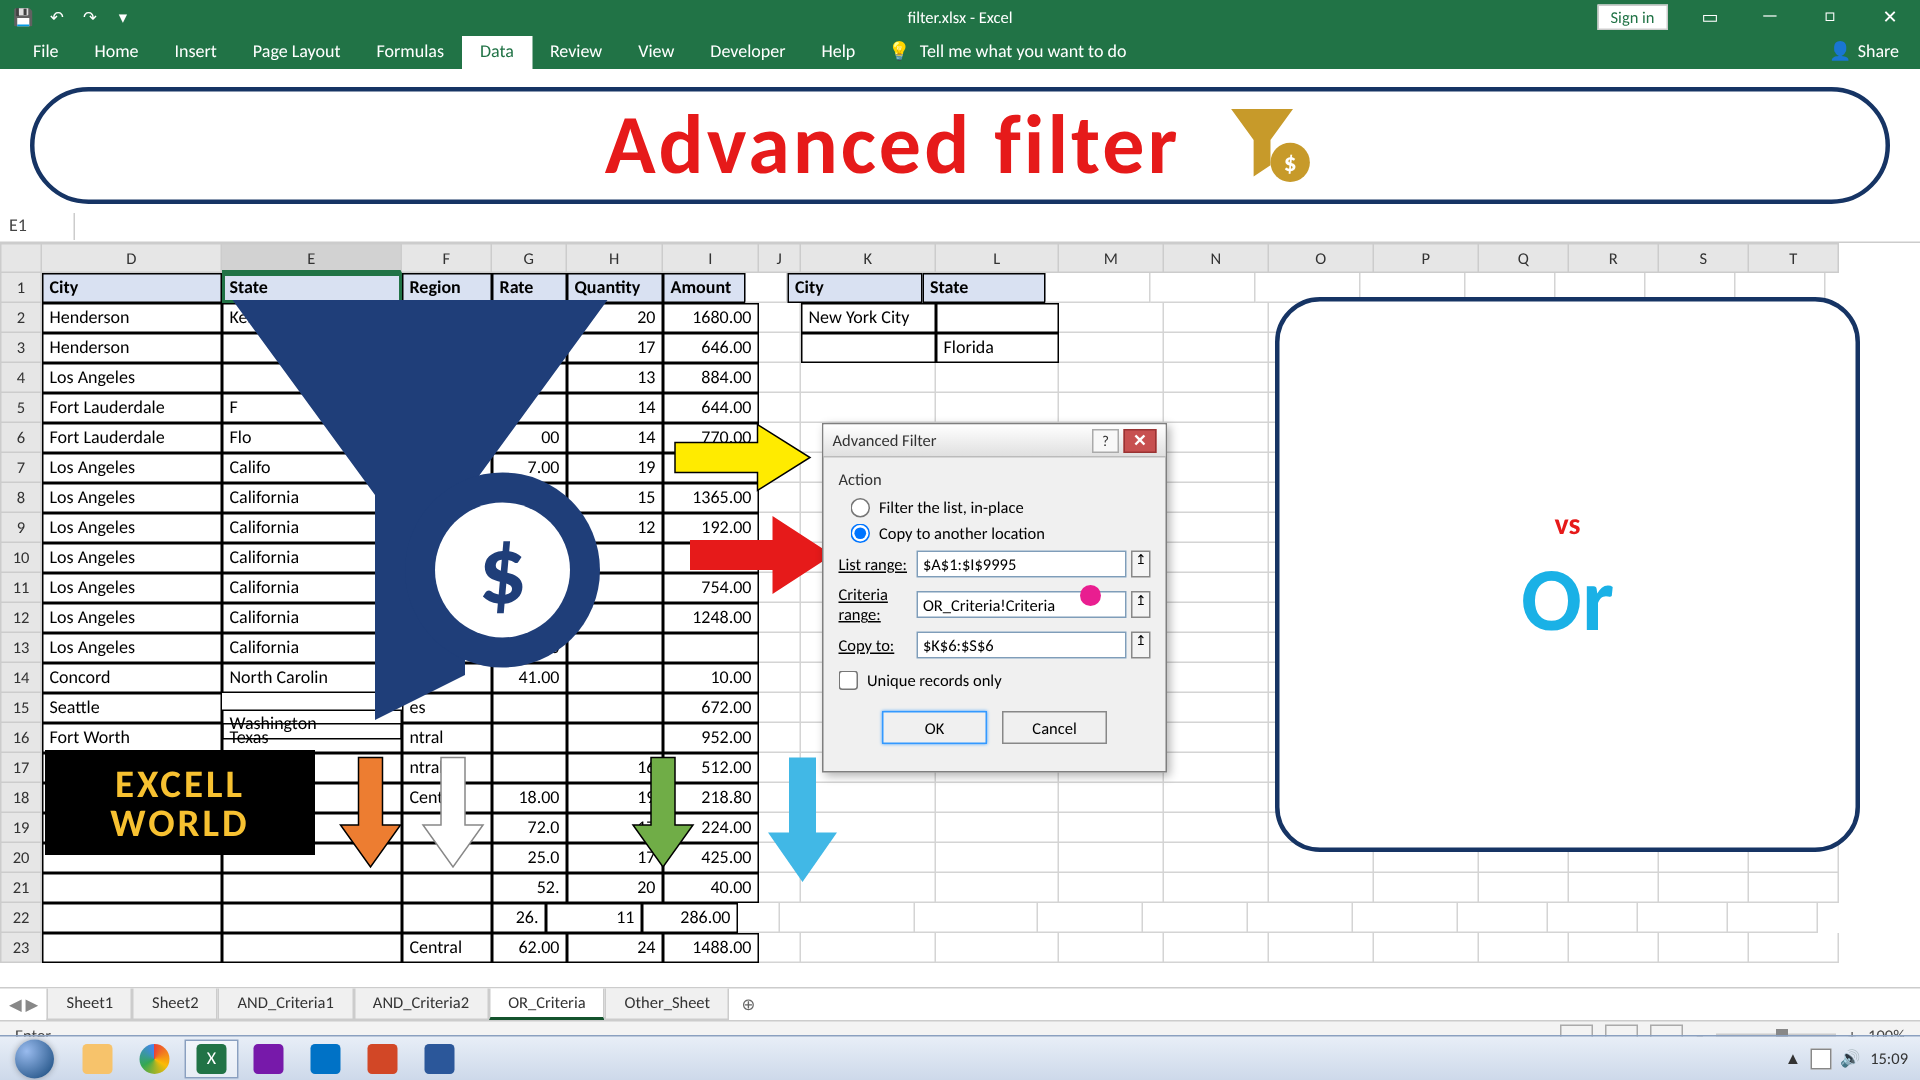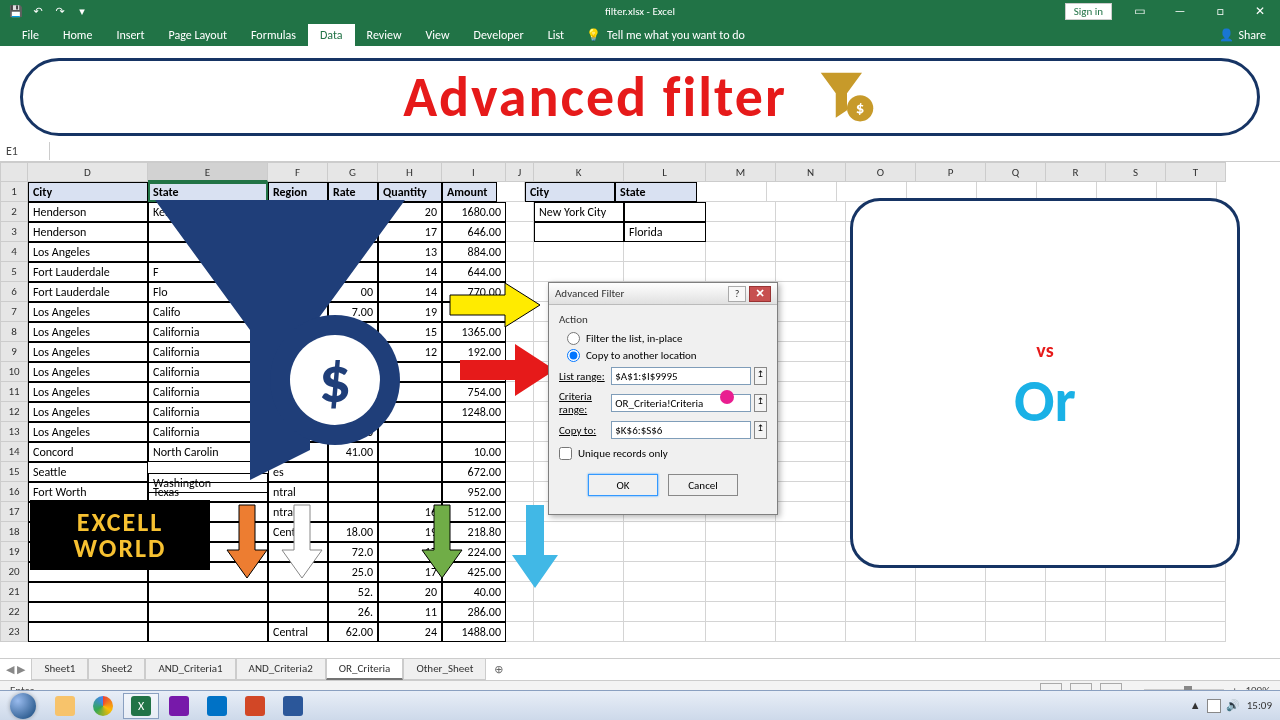--- a/index.html
+++ b/index.html
@@ -70,21 +70,21 @@
 .rb-and { font-size: 60px; font-weight: 700; color: #163464; line-height: 1; }
 .rb-vs { font-size: 20px; font-weight: 700; color: #e61a1a; margin: 6px 0; }
 .rb-or { font-size: 60px; font-weight: 700; color: #1ab1e6; line-height: 1.1; }
 .rb-criteria { font-size: 64px; font-weight: 700; color: #e61a1a; line-height: 1; }
 
 .excell-world { position: absolute; top: 500px; left: 30px; width: 180px; height: 70px; background: #000; z-index: 7; color: #f7c131; font-family: "Impact", sans-serif; font-size: 26px; font-weight: 700; display: flex; flex-direction: column; align-items: center; justify-content: center; letter-spacing: 2px; line-height: 1; }
 
 .sheettabs { position: absolute; bottom: 40px; left: 0; right: 0; height: 22px; background: #fff; border-top: 1px solid #ccc; display: flex; align-items: center; font-size: 11px; z-index: 3; }
 .scrollbtns { display: flex; gap: 2px; padding: 0 6px; color: #888; }
 .stab { padding: 3px 12px; border: 1px solid #ccc; border-top: none; background: #f0f0f0; cursor: pointer; color: #333; margin-top: -1px; }
-.stab.active { background: #fff; border-bottom: 2px solid #737373; }
+.stab.active { background: #fff; border-bottom: 2px solid #14532d; }
 .addsheet { padding: 3px 8px; cursor: pointer; color: #666; }
 
 .statusbar { position: absolute; bottom: 20px; left: 0; right: 0; height: 20px; background: #f3f3f3; border-top: 1px solid #ccc; display: flex; align-items: center; font-size: 11px; color: #444; padding: 0 10px; z-index: 3; }
 .statusbar .right { margin-left: auto; display: flex; align-items: center; gap: 8px; }
 .viewbtn { width: 22px; height: 16px; border: 1px solid #aaa; cursor: pointer; }
 .zoomslider { width: 80px; height: 4px; background: #ccc; position: relative; }
 .zoomslider .thumb { position: absolute; left: 50%; top: -3px; width: 8px; height: 10px; background: #888; }
 
 .taskbar { position: absolute; bottom: 0; left: 0; right: 0; height: 30px; background: linear-gradient(#e8eef7, #cdd9ea); border-top: 1px solid #8aa0c0; display: flex; align-items: center; z-index: 10; }
 .startbtn { width: 46px; height: 30px; display: flex; align-items: center; justify-content: center; cursor: pointer; }
@@ -118,21 +118,21 @@
 <div class="ribbon-tabs">
   <div class="rtab">File</div>
   <div class="rtab">Home</div>
   <div class="rtab">Insert</div>
   <div class="rtab">Page Layout</div>
   <div class="rtab">Formulas</div>
   <div class="rtab active">Data</div>
   <div class="rtab">Review</div>
   <div class="rtab">View</div>
   <div class="rtab">Developer</div>
-  <div class="rtab">List</div>
+  <div class="rtab">Help</div>
   <div class="tellme">
     <span>💡</span>
     <span>Tell me what you want to do</span>
   </div>
   <div class="share">
     <span>👤</span>
     <span>Share</span>
   </div>
 </div>
 
@@ -594,21 +594,21 @@
         <div class="cell" style="width: 70px;"></div>
         <div class="cell" style="width: 60px;"></div>
         <div class="cell" style="width: 60px;"></div>
         <div class="cell" style="width: 60px;"></div>
         <div class="cell" style="width: 60px;"></div>
       </div>
       <div class="row">
         <div class="cell b" style="width: 120px;"></div>
         <div class="cell b" style="width: 120px;"></div>
         <div class="cell b" style="width: 60px;"></div>
-        <div class="cell b num" style="width: 50px;">26.</div>
+        <div class="cell b num" style="width: 36px;">26.</div>
         <div class="cell b num" style="width: 64px;">11</div>
         <div class="cell b num" style="width: 64px;">286.00</div>
         <div class="cell" style="width: 28px;"></div>
         <div class="cell" style="width: 90px;"></div>
         <div class="cell" style="width: 82px;"></div>
         <div class="cell" style="width: 70px;"></div>
         <div class="cell" style="width: 70px;"></div>
         <div class="cell" style="width: 70px;"></div>
         <div class="cell" style="width: 70px;"></div>
         <div class="cell" style="width: 60px;"></div>

